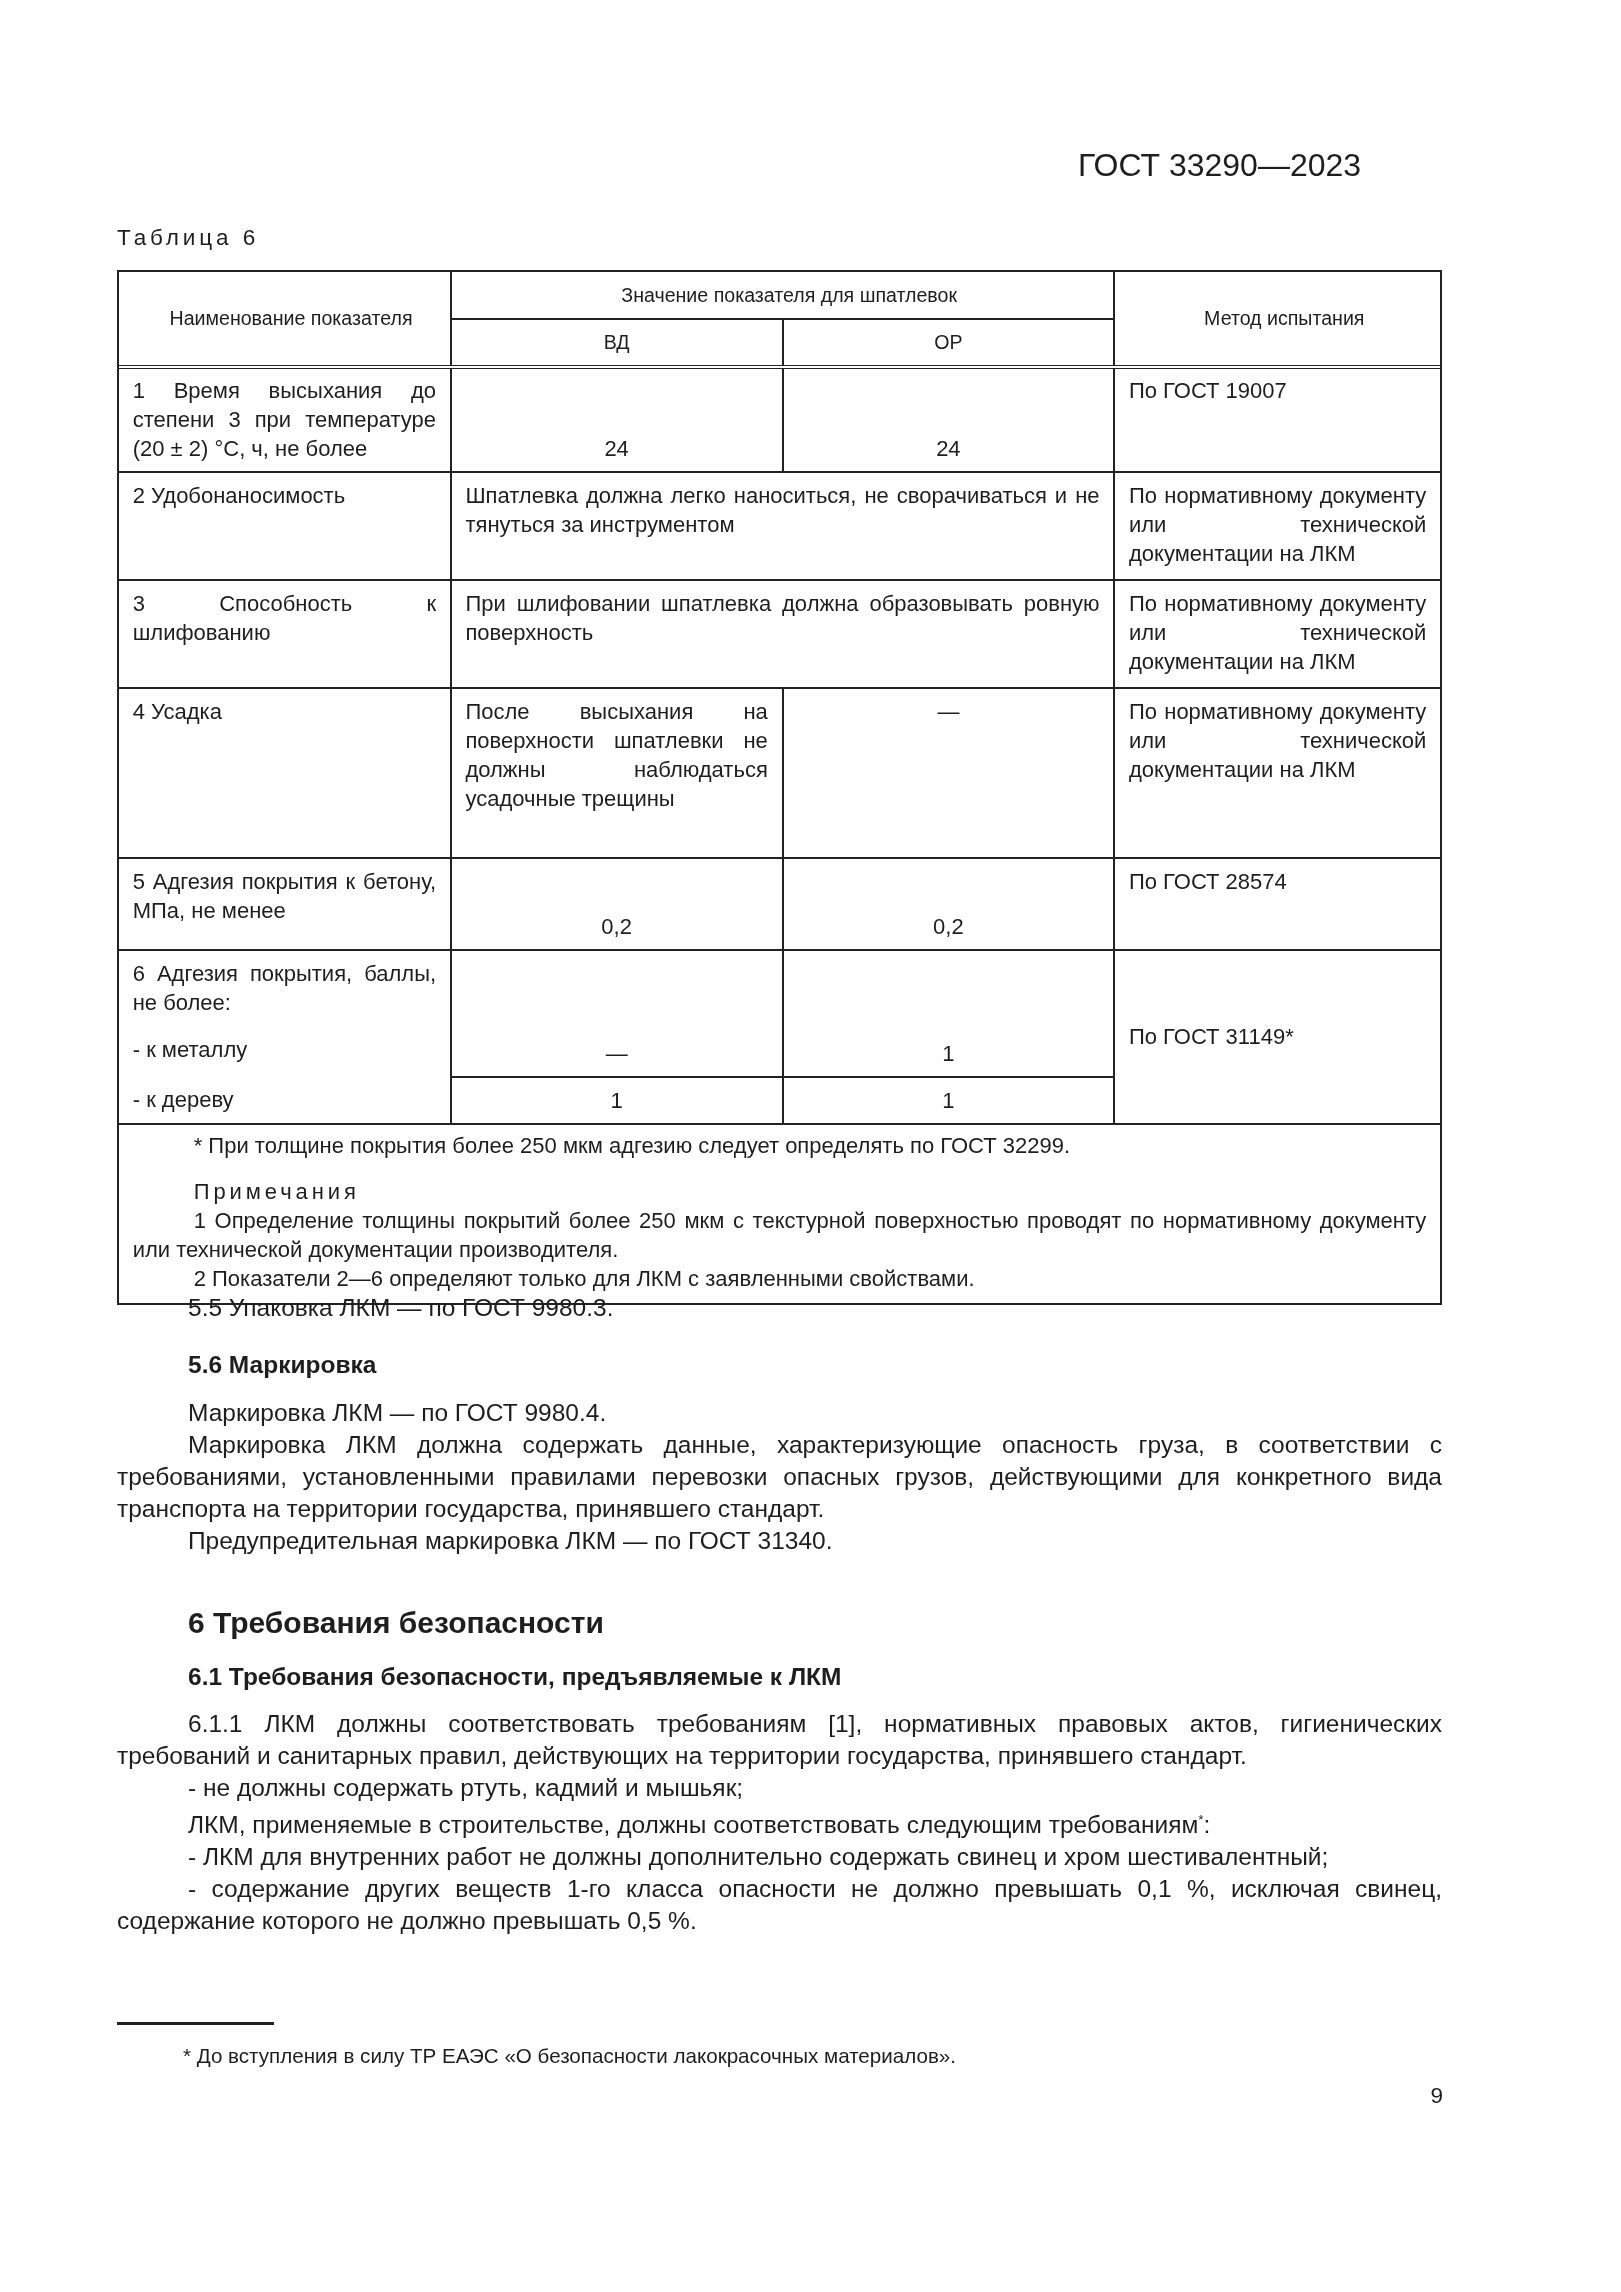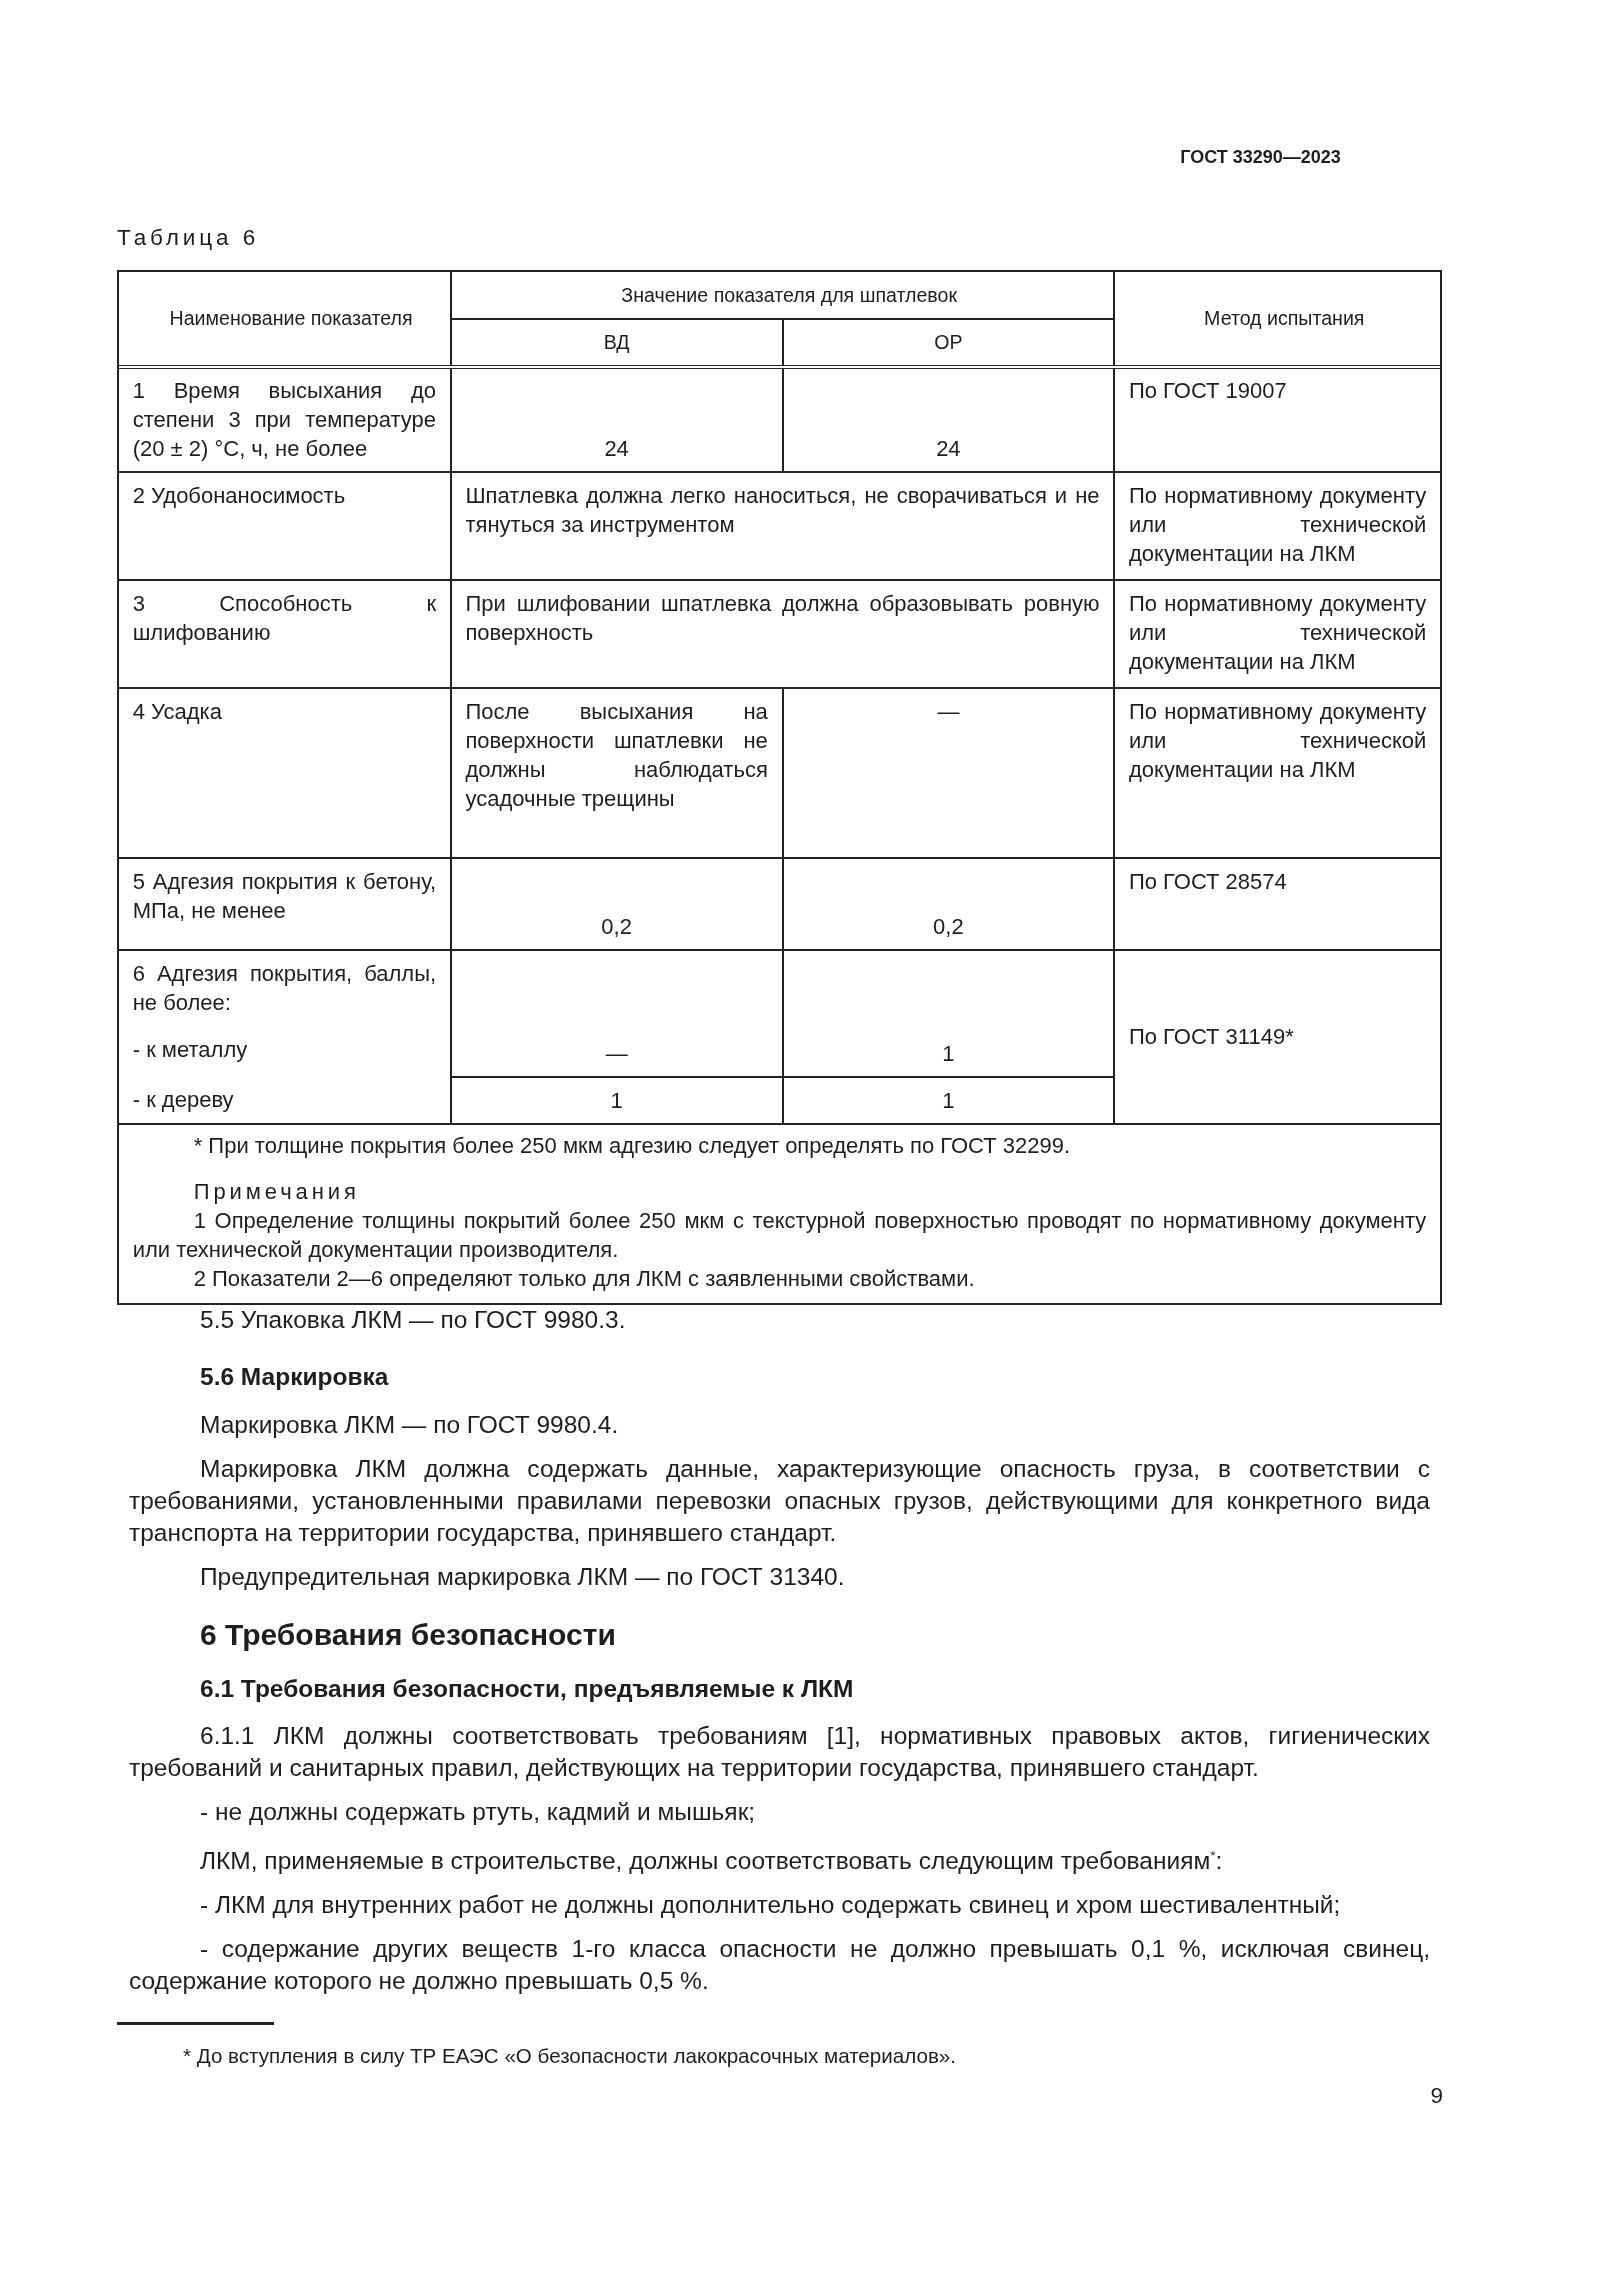--- a/index.html
+++ b/index.html
@@ -1,21 +1,21 @@
 <!DOCTYPE html>
 <html><head>
 <meta charset="utf-8">
 <style>
   html, body { margin: 0; padding: 0; background: #ffffff; }
   body {
     width: 1621px; height: 2293px; position: relative; overflow: hidden;
     font-family: "Liberation Sans", sans-serif; color: #1e1e1e;
   }
   .abs { position: absolute; }
-  .doc-code { left: 1078px; top: 147px; width: 365px; text-align: center; font-weight: bold; font-size: 18px; }
+  .doc-code { left: 1078px; top: 147px; width: 365px; text-align: left; font-weight: normal; font-size: 32px; }
   .table-caption { left: 117px; top: 225px; font-size: 22.5px; letter-spacing: 3.9px; }
 
   
   .tbl { position: absolute; left: 117px; top: 270px; width: 1325px; border: 2.9px solid #222; box-sizing: border-box; }
   table.grid { border-collapse: collapse; width: 100%; table-layout: fixed; font-size: 22px; line-height: 29px; }
   table.grid td, table.grid th { border: 2px solid #222; vertical-align: top; padding: 7.8px 13.7px 7.8px 13.7px; font-weight: normal; }
   table.grid tr:first-child th { border-top: none; padding-left: 27px; }
   table.grid th:first-child, table.grid td:first-child { border-left: none; }
   table.grid th:last-child, table.grid td.last { border-right: none; }
   table.grid th { font-size: 19.6px; vertical-align: middle; text-align: center; }
@@ -24,21 +24,21 @@
   .ctr { text-align: center; }
   .bot { vertical-align: bottom !important; }
   .mid { vertical-align: middle !important; }
   .notes { padding: 5.9px 13.7px 9.8px 13.7px; font-size: 22px; line-height: 29px; }
   .notes p { margin: 0; text-indent: 61px; }
   .notes .footnote-star { margin-bottom: 17.6px; }
   .notes .spaced { letter-spacing: 3.9px; }
 
   
   .para { position: absolute; left: 117px; width: 1325px; font-size: 24.5px; line-height: 32px; text-align: justify; }
-  .para p { margin: 12px; text-indent: 71px; }
+  .para p { margin: 0; text-indent: 71px; }
   .h-bold { font-weight: bold; }
   .h1 { font-size: 30px; font-weight: bold; text-indent: 61px; }
   .footnote-rule { left: 117px; top: 2022px; width: 157px; height: 2.9px; background: #222; }
   .footnote { left: 183px; top: 2044px; font-size: 20.6px; }
   .page-num { left: 1372px; top: 2083px; width: 71px; text-align: right; font-size: 22.5px; }
 </style>
 </head>
 <body>
 
 <div class="abs doc-code">ГОСТ 33290—2023</div>

